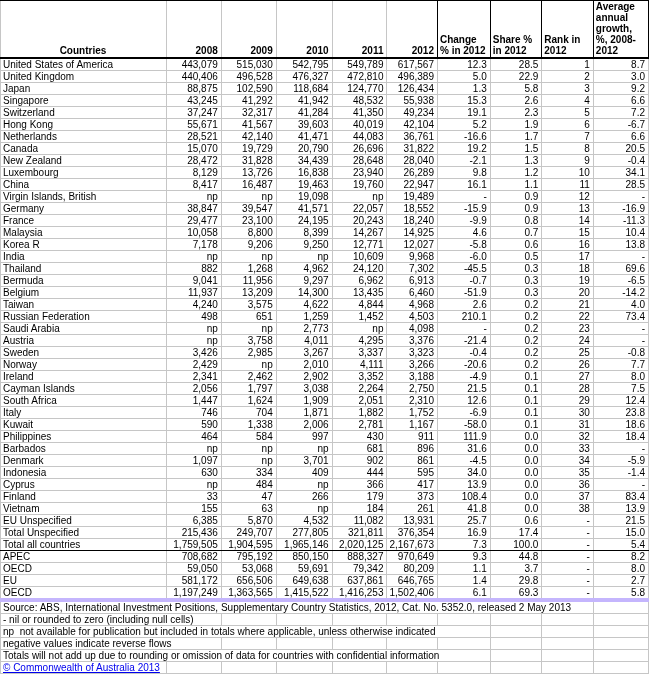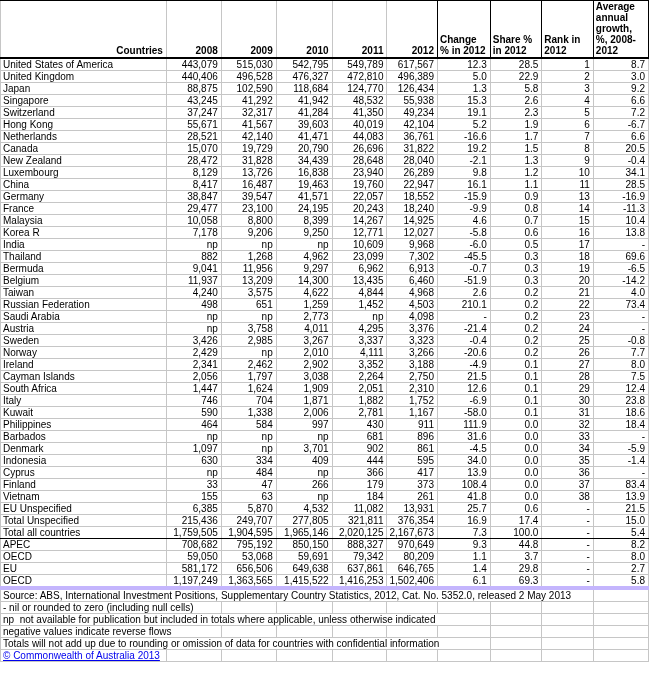--- a/index.html
+++ b/index.html
@@ -30,21 +30,21 @@
     vertical-align:bottom;
     font-weight:bold;
     text-align:right;
     white-space:pre-line;
     border-top:1px solid #000;
     border-bottom:2px solid #000;
     border-left:1px solid #c6c6c6;
     height:54px;
     padding-bottom:1px;
   }
-  thead th.h-countries { text-align:right; }
+  thead th.h-countries { text-align:center; }
   thead th.h-stat { text-align:left; border-left:1px solid #000; }
   thead th.h-last { border-right:1px solid #000; }
   .row-total td {
     font-weight:normal;
     border-top:1px solid #000;
     border-bottom:1px solid #000;
   }
   tbody.groups tr:last-child td { border-bottom:4px solid #c4b5fd; }
   .note { white-space:pre; overflow:visible; }
   a.copyright { color:#0000ee; text-decoration:underline; cursor:pointer; }
@@ -214,20 +214,32 @@
         <td class="c-num">16,487</td>
         <td class="c-num">19,463</td>
         <td class="c-num">19,760</td>
         <td class="c-num">22,947</td>
         <td class="c-num">16.1</td>
         <td class="c-num">1.1</td>
         <td class="c-num">11</td>
         <td class="c-num">28.5</td>
       </tr>
       <tr>
+        <td class="c-name">Virgin Islands, British</td>
+        <td class="c-num">np</td>
+        <td class="c-num">np</td>
+        <td class="c-num">19,098</td>
+        <td class="c-num">np</td>
+        <td class="c-num">19,489</td>
+        <td class="c-num">-</td>
+        <td class="c-num">0.9</td>
+        <td class="c-num">12</td>
+        <td class="c-num">-</td>
+      </tr>
+      <tr>
         <td class="c-name">Germany</td>
         <td class="c-num">38,847</td>
         <td class="c-num">39,547</td>
         <td class="c-num">41,571</td>
         <td class="c-num">22,057</td>
         <td class="c-num">18,552</td>
         <td class="c-num">-15.9</td>
         <td class="c-num">0.9</td>
         <td class="c-num">13</td>
         <td class="c-num">-16.9</td>
@@ -278,21 +290,21 @@
         <td class="c-num">-6.0</td>
         <td class="c-num">0.5</td>
         <td class="c-num">17</td>
         <td class="c-num">-</td>
       </tr>
       <tr>
         <td class="c-name">Thailand</td>
         <td class="c-num">882</td>
         <td class="c-num">1,268</td>
         <td class="c-num">4,962</td>
-        <td class="c-num">23,099</td>
+        <td class="c-num">24,120</td>
         <td class="c-num">7,302</td>
         <td class="c-num">-45.5</td>
         <td class="c-num">0.3</td>
         <td class="c-num">18</td>
         <td class="c-num">69.6</td>
       </tr>
       <tr>
         <td class="c-name">Bermuda</td>
         <td class="c-num">9,041</td>
         <td class="c-num">11,956</td>

